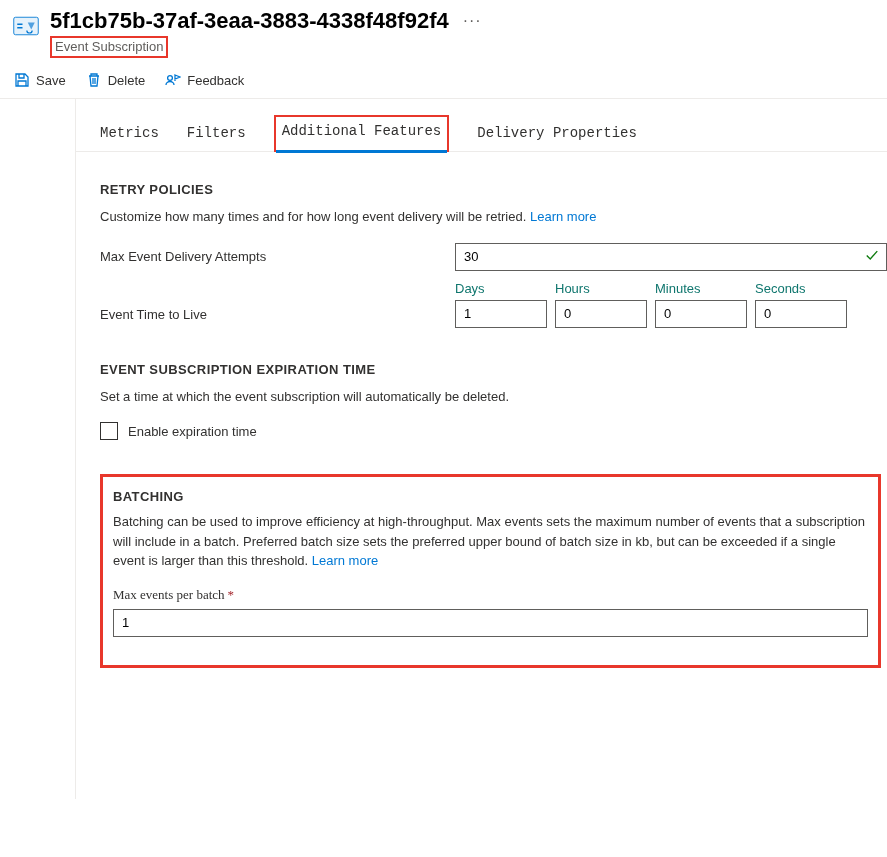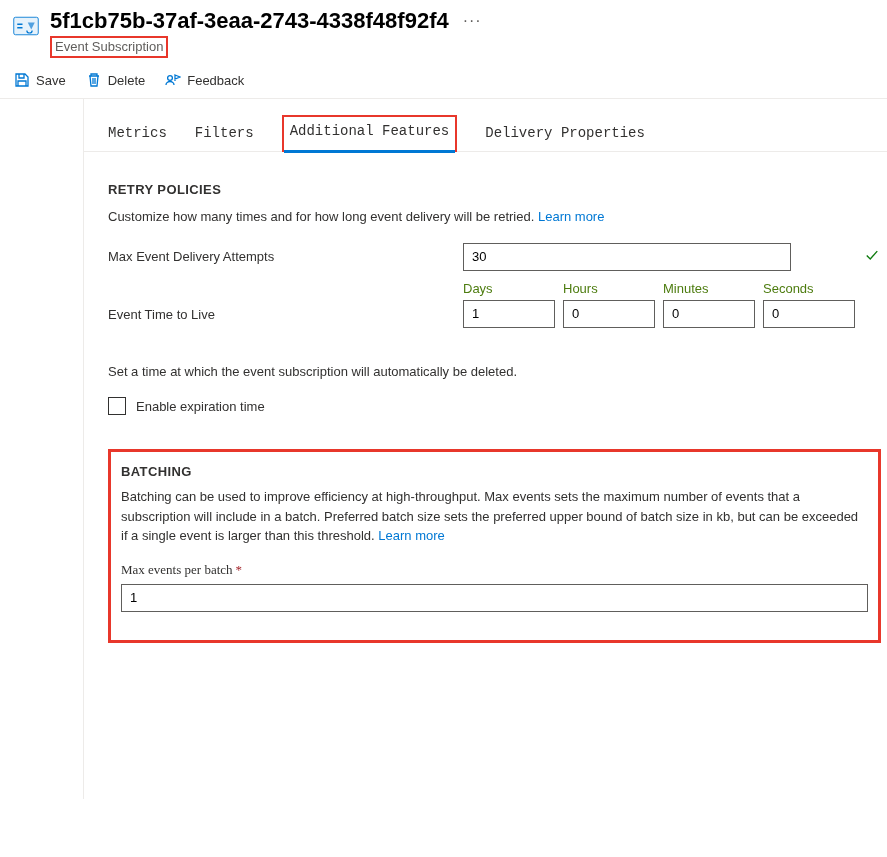--- a/index.html
+++ b/index.html
@@ -109,39 +109,39 @@
   }
   .link { color: #0078d4; cursor: pointer; }
   .form-row { display: flex; align-items: center; margin-bottom: 10px; }
   .form-label {
     width: 355px;
     font-size: 13px;
     color: #323130;
   }
   .input-wrap { flex: 1; position: relative; }
   .text-input {
-    width: 328px;
+    width: 432px;
     height: 28px;
     border: 1px solid #605e5c;
     padding: 3px 8px;
     font-size: 13px;
   }
   .valid-check {
     position: absolute;
     right: 8px;
     top: 50%;
     transform: translateY(-50%);
     color: #107c10;
     pointer-events: none;
   }
   .ttl-row { display: flex; align-items: flex-end; }
   .ttl-label { width: 355px; font-size: 13px; padding-bottom:6px;}
   .ttl-fields { display: flex; gap: 8px; }
   .ttl-field { display: flex; flex-direction: column; }
-  .ttl-caption { font-size: 13px; margin-bottom: 4px; color: #4d7c0f;}
+  .ttl-caption { font-size: 13px; margin-bottom: 4px; color: #0f766e;}
   .ttl-input {
     width: 92px;
     height: 28px;
     border: 1px solid #605e5c;
     padding: 3px 8px;
     font-size: 13px;
   }
   .checkbox-row { display:flex; align-items:center; gap:10px; margin-top:2px;}
   .chk {
     width: 18px;
@@ -181,21 +181,21 @@
   <div class="resource-icon">
     <svg viewBox="0 0 32 32">
       <rect x="2" y="6" width="28" height="20" rx="2" fill="#e6f2fb" stroke="#0078d4" stroke-width="1"></rect>
       <path d="M6 14 L12 14 M6 18 L12 18" stroke="#0078d4" stroke-width="1.6"></path>
       <path d="M18 12 L26 12 L22 20 Z" fill="#50a0e0"></path>
       <path d="M17 21 A3 3 0 1 0 23 21" stroke="#0078d4" stroke-width="1.4" fill="none"></path>
     </svg>
   </div>
   <div class="title-block">
     <div class="title-row">
-      <h1 class="page-title">5f1cb75b-37af-3eaa-2743-4338f48f92f4</h1>
+      <h1 class="page-title">5f1cb75b-37af-3eaa-3883-4338f48f92f4</h1>
       <span class="ellipsis">···</span>
     </div>
     <span class="subtitle">Event Subscription</span>
   </div>
 </div>
 
 <div class="toolbar">
   <div class="toolbar-btn">
     <svg viewBox="0 0 16 16">
         <path fill="none" stroke="#0078d4" stroke-width="1.3" d="M2 2h9l3 3v9H2z M5 2v4h5V2 M4 14v-5h8v5"></path>
@@ -264,20 +264,21 @@
             <div class="ttl-field">
               <span class="ttl-caption">Seconds</span>
               <input class="ttl-input" value="0" style="">
             </div>
           </div>
         </div>
       </div>
 
 
       <div class="section">
+        <div class="section-title">EVENT SUBSCRIPTION EXPIRATION TIME</div>
         <div class="section-desc">Set a time at which the event subscription will automatically be deleted.</div>
         <div class="checkbox-row">
           <span class="chk"></span>
           <span>Enable expiration time</span>
         </div>
       </div>
 
       <div class="highlight-box">
         <div class="section-title">BATCHING</div>
         <div class="section-desc">

